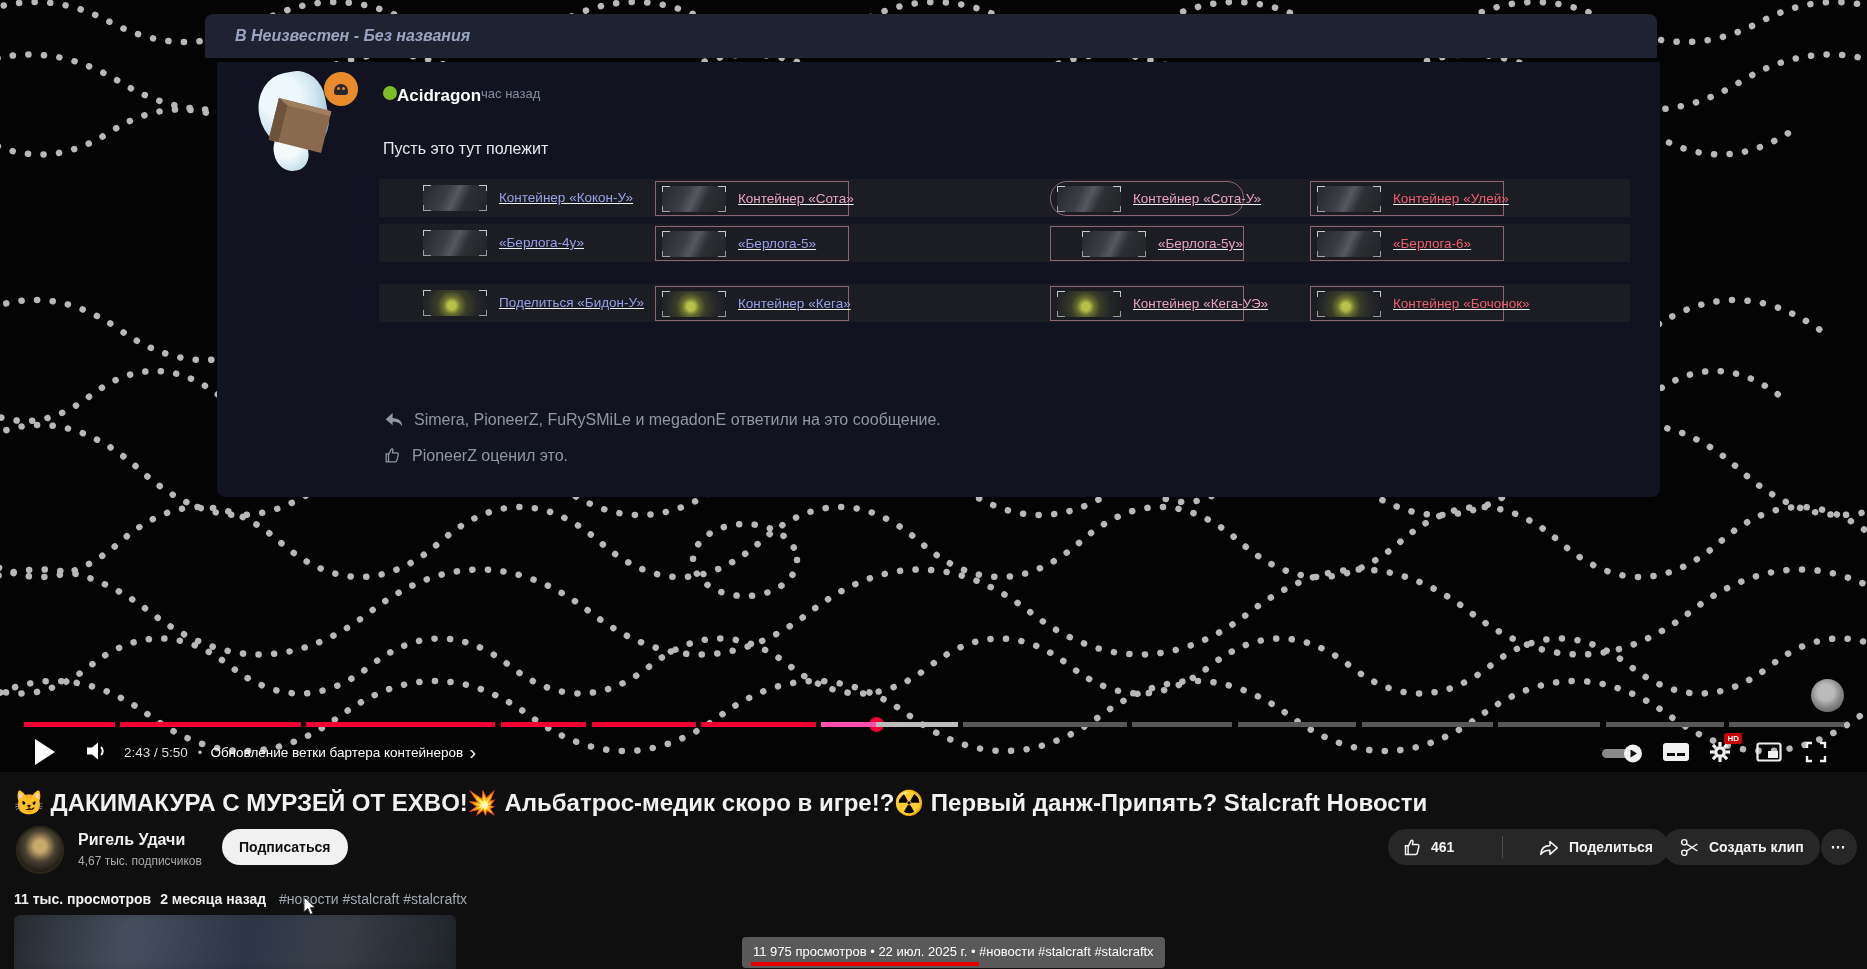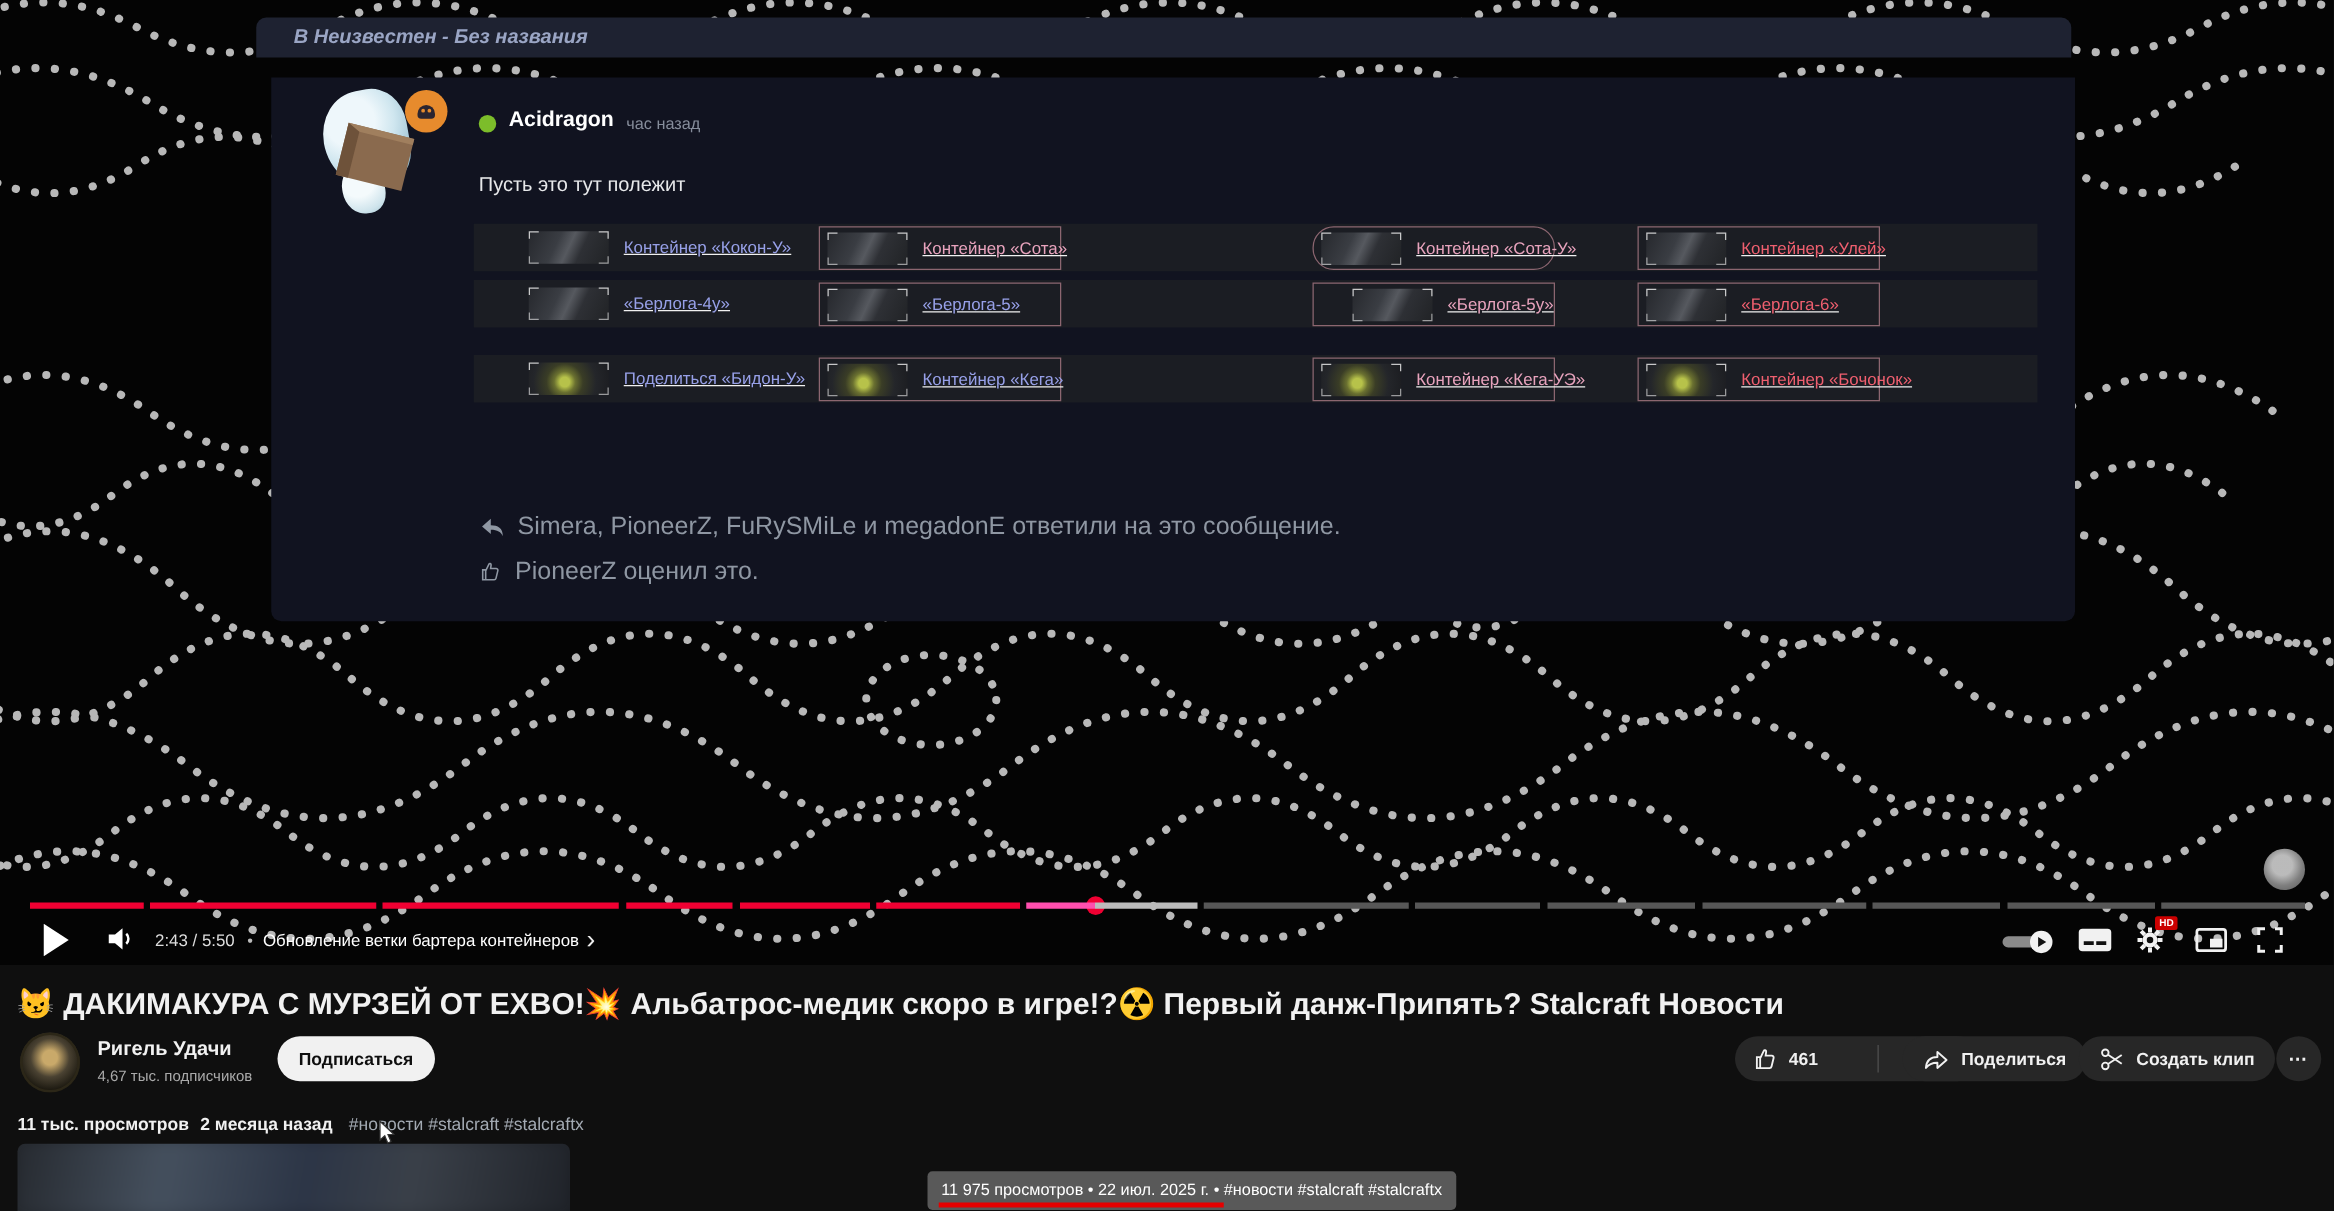--- a/index.html
+++ b/index.html
@@ -2,58 +2,58 @@
 <html><head>
 <meta charset="utf-8">
 <style>
   html,body{margin:0;padding:0;background:#0f0f0f;}
   .page{position:relative;width:1867px;height:969px;overflow:hidden;background:#0f0f0f;
         font-family:"Liberation Sans",sans-serif;color:#f1f1f1;}
   
   .player{position:absolute;left:0;top:0;width:1867px;height:772px;background:#040404;overflow:hidden;}
   .waves{position:absolute;left:0;top:0;z-index:1;}
   
-  .dc-header{position:absolute;left:205px;top:14px;width:1452px;height:32px;background:#1e2231;
+  .dc-header{position:absolute;left:205px;top:14px;width:1452px;height:44px;background:#1e2231;
              border-radius:8px 8px 0 0;z-index:2;display:flex;align-items:center;}
   .dc-header-title{margin-left:30px;font-size:16px;font-weight:bold;font-style:italic;color:#9aa5c4;}
   .dc-panel{position:absolute;left:217px;top:62px;width:1443px;height:435px;background:#111320;
             border-radius:0 0 8px 8px;z-index:2;}
   .dc-avatar{position:absolute;left:40px;top:8px;width:80px;height:112px;}
   .dragon{position:absolute;left:2px;top:2px;width:68px;height:78px;border-radius:52% 44% 40% 58%;
           background:radial-gradient(circle at 35% 30%,#eef7fb 0 28%,#cfe6ef 50%,#9fc4d4 75%,#7ca8bc 100%);
           transform:rotate(-10deg);}
   .dragon:after{content:"";position:absolute;left:8px;top:58px;width:34px;height:40px;border-radius:50% 60% 45% 55%;
           background:radial-gradient(circle at 40% 30%,#f4fafc 0 40%,#cfe4ec 75%,#a8c9d6 100%);}
   .dbox{position:absolute;left:16px;top:34px;width:44px;height:38px;background:#8a6a4e;
         transform:rotate(14deg);border-left:10px solid #6e523a;border-top:5px solid #a07f5e;}
   .dc-badge{position:absolute;left:107px;top:10px;width:34px;height:34px;border-radius:50%;
             background:#e78b2d;display:flex;align-items:center;justify-content:center;}
   .skull{width:14px;height:11px;background:#2b2530;border-radius:7px 7px 3px 3px;position:relative;}
   .skull:before,.skull:after{content:"";position:absolute;top:3px;width:3px;height:3px;border-radius:50%;background:#e78b2d;}
   .skull:before{left:3px;} .skull:after{right:3px;}
-  .dc-msghead{position:absolute;left:166px;top:24px;display:flex;align-items:flex-end;gap:10px;}
+  .dc-msghead{position:absolute;left:166px;top:24px;display:flex;align-items:flex-start;}
   .status-dot{width:14px;height:14px;border-radius:50%;background:#7cbd2a;}
   .dc-author{font-size:17px;font-weight:bold;color:#fff;}
   .dc-time{font-size:13px;color:#868d9b;}
   .dc-message{position:absolute;left:166px;top:78px;font-size:16px;color:#e7e8ea;}
   .dc-strip{position:absolute;left:162px;width:1251px;height:38px;background:#1b1d23;}
   .dc-item{position:absolute;top:2px;width:192px;height:33px;display:flex;align-items:center;text-decoration:underline;}
   .dc-item.bordered{border:1px solid rgba(233,162,176,.55);}
   .thumb{position:relative;width:64px;height:26px;margin-left:6px;flex:none;}
   .thumb.case{background:linear-gradient(115deg,#26282d 0%,#3a3d43 35%,#56595f 50%,#2e3035 65%,#212326 100%);}
   .thumb.barrel{background:radial-gradient(circle at 45% 60%,#b7c24a 0 10%,#6a7030 22%,#3a3d26 38%,#24262a 65%,#1b1c20 100%);}
   .thumb:before,.thumb:after,.tin:before,.tin:after{content:"";position:absolute;width:7px;height:5px;}
   .thumb:before{left:0;top:0;border-left:1.5px solid rgba(255,255,255,.75);border-top:1.5px solid rgba(255,255,255,.75);}
   .thumb:after{right:0;top:0;border-right:1.5px solid rgba(255,255,255,.75);border-top:1.5px solid rgba(255,255,255,.75);}
   .tin:before{left:0;bottom:0;border-left:1.5px solid rgba(255,255,255,.55);border-bottom:1.5px solid rgba(255,255,255,.55);}
   .tin:after{right:0;bottom:0;border-right:1.5px solid rgba(255,255,255,.55);border-bottom:1.5px solid rgba(255,255,255,.55);}
   .tin{position:absolute;inset:0;}
   .dc-label{margin-left:12px;font-size:13.5px;white-space:nowrap;}
   .lbl-blue{color:#97a0e8;} .lbl-pink{color:#e8a3bd;} .lbl-red{color:#ef5f6f;}
-  .dc-meta{position:absolute;left:166px;display:flex;align-items:center;gap:10px;color:#8f97a3;font-size:20px;text-align:center;}
+  .dc-meta{position:absolute;left:166px;display:flex;align-items:center;gap:10px;color:#8f97a3;font-size:16px;text-align:center;}
   
   .bar{position:absolute;left:24px;top:722px;width:1820px;height:5px;z-index:3;}
   .seg{position:absolute;top:0;height:5px;}
   .seg.played{background:#f00032;}
   .seg.current{background:#ff4fae;}
   .seg.buffer{background:#bcbcbc;}
   .seg.rest{background:#575757;}
   .playhead{position:absolute;top:-5px;width:15px;height:15px;margin-left:-7px;border-radius:50%;background:#f00032;}
   
   .ctrl{position:absolute;left:0;top:736px;width:1867px;height:36px;z-index:3;}

